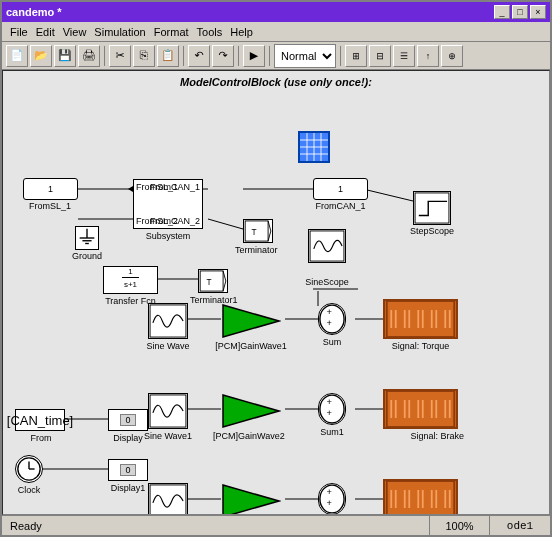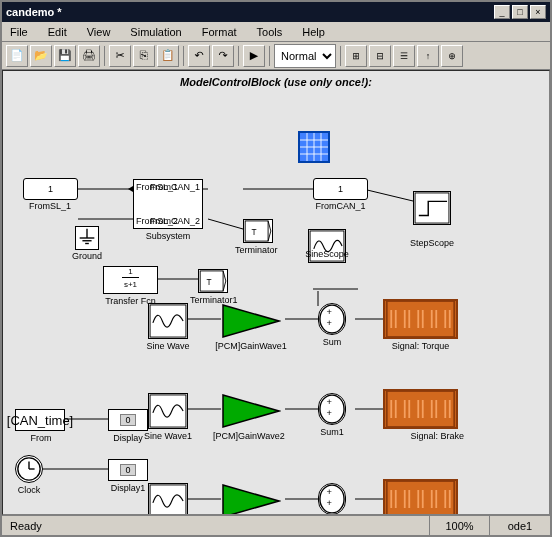--- a/index.html
+++ b/index.html
@@ -2,27 +2,27 @@
 <html><head>
   <meta charset="utf-8">
   <style>
     * { box-sizing: border-box; margin: 0; padding: 0; }
     body { font-family: 'Arial', sans-serif; font-size: 11px; background: #d4d0c8; width: 552px; height: 537px; overflow: hidden; }
     
     
     .window { width: 552px; height: 537px; display: flex; flex-direction: column; border: 2px solid #808080; background: #d4d0c8; }
     
     
-    .title-bar { background: #0f172a; color: white; display: flex; align-items: center; justify-content: space-between; padding: 2px 4px; height: 20px; flex-shrink: 0; }
+    .title-bar { background: #6d28d9; color: white; display: flex; align-items: center; justify-content: space-between; padding: 2px 4px; height: 20px; flex-shrink: 0; }
     .title-bar-text { font-size: 11px; font-weight: bold; }
     .title-bar-controls { display: flex; gap: 2px; }
     .title-bar-btn { width: 16px; height: 14px; background: #d4d0c8; border: 1px solid; border-color: #ffffff #808080 #808080 #ffffff; display: flex; align-items: center; justify-content: center; font-size: 9px; color: black; cursor: pointer; }
     
     
-    .menu-bar { background: #d4d0c8; display: flex; align-items: center; padding: 2px 4px; height: 20px; flex-shrink: 0; border-bottom: 1px solid #808080; gap: 12px; }
+    .menu-bar { background: #d4d0c8; display: flex; align-items: center; padding: 2px 4px; height: 20px; flex-shrink: 0; border-bottom: 1px solid #808080; gap: 0; }
     .menu-item { font-size: 11px; padding: 1px 4px; cursor: pointer; }
     
     
     .toolbar { background: #d4d0c8; display: flex; align-items: center; padding: 2px 4px; height: 28px; flex-shrink: 0; border-bottom: 1px solid #808080; gap: 2px; }
     .tb-btn { width: 22px; height: 22px; background: #d4d0c8; border: 1px solid; border-color: #ffffff #808080 #808080 #ffffff; display: flex; align-items: center; justify-content: center; font-size: 11px; cursor: pointer; }
     .tb-sep { width: 1px; height: 20px; background: #808080; margin: 0 2px; }
     .tb-dropdown { height: 24px; border: 1px solid #808080; background: white; font-size: 11px; padding: 0 2px; min-width: 60px; }
     
     
     .canvas-area { flex: 1; background: #e5e5e5; position: relative; overflow: hidden; border: 1px inset #808080; }
@@ -189,29 +189,29 @@
       <span style="font-size:9px">1</span>
     </div>
     <div class="block-label" style="left:305px;top:130px;width:65px;text-align:center;">FromCAN_1</div>
 
     <div class="block" style="left:305px;top:158px;width:38px;height:34px;">
       <svg viewBox="0 0 38 34" style="width:36px;height:32px;">
         <rect x="1" y="1" width="36" height="32" fill="white" stroke="black"></rect>
         <path d="M5,20 Q10,5 15,17 Q20,29 25,17 Q30,5 35,17" stroke="black" fill="none" stroke-width="1.2"></path>
       </svg>
     </div>
-    <div class="block-label" style="left:300px;top:178px;width:48px;text-align:center;">SineScope</div>
+    <div class="block-label" style="left:300px;top:206px;width:48px;text-align:center;">SineScope</div>
 
     <div class="block" style="left:410px;top:120px;width:38px;height:34px;">
       <svg viewBox="0 0 38 34" style="width:36px;height:32px;">
         <rect x="1" y="1" width="36" height="32" fill="white" stroke="black"></rect>
         <path d="M5,25 L15,25 L15,10 L35,10" stroke="black" fill="none" stroke-width="1.5"></path>
       </svg>
     </div>
-    <div class="block-label" style="left:405px;top:155px;width:48px;margin-top:12px;">StepScope</div>
+    <div class="block-label" style="left:405px;top:155px;width:48px;">StepScope</div>
 
     <div class="block" style="left:100px;top:195px;width:55px;height:28px;">
       <div style="font-size:8px;line-height:1.1;text-align:center">
         <div style="border-bottom:1px solid black;padding:0 2px;">1</div>
         <div style="padding:3px 2px;">s+1</div>
       </div>
     </div>
     <div class="block-label" style="left:95px;top:225px;width:65px;text-align:center;">Transfer Fcn</div>
 
     <div class="block" style="left:195px;top:198px;width:30px;height:24px;">
@@ -377,16 +377,16 @@
         <line x1="0" y1="16" x2="32" y2="16" stroke="white" stroke-width="1"></line>
         <line x1="0" y1="24" x2="32" y2="24" stroke="white" stroke-width="1"></line>
       </svg>
     </div>
 
   </div>
 
   <div class="status-bar">
     <div class="status-section">Ready</div>
     <div class="status-section" style="min-width:60px;justify-content:center;">100%</div>
-    <div class="status-section" style="min-width:60px;justify-content:center;">ode1</div>
+    <div class="status-section" style="min-width:60px;justify-content:center;font-family:Liberation Mono, monospace;">ode1</div>
   </div>
 
 </div>
 
 </body></html>

